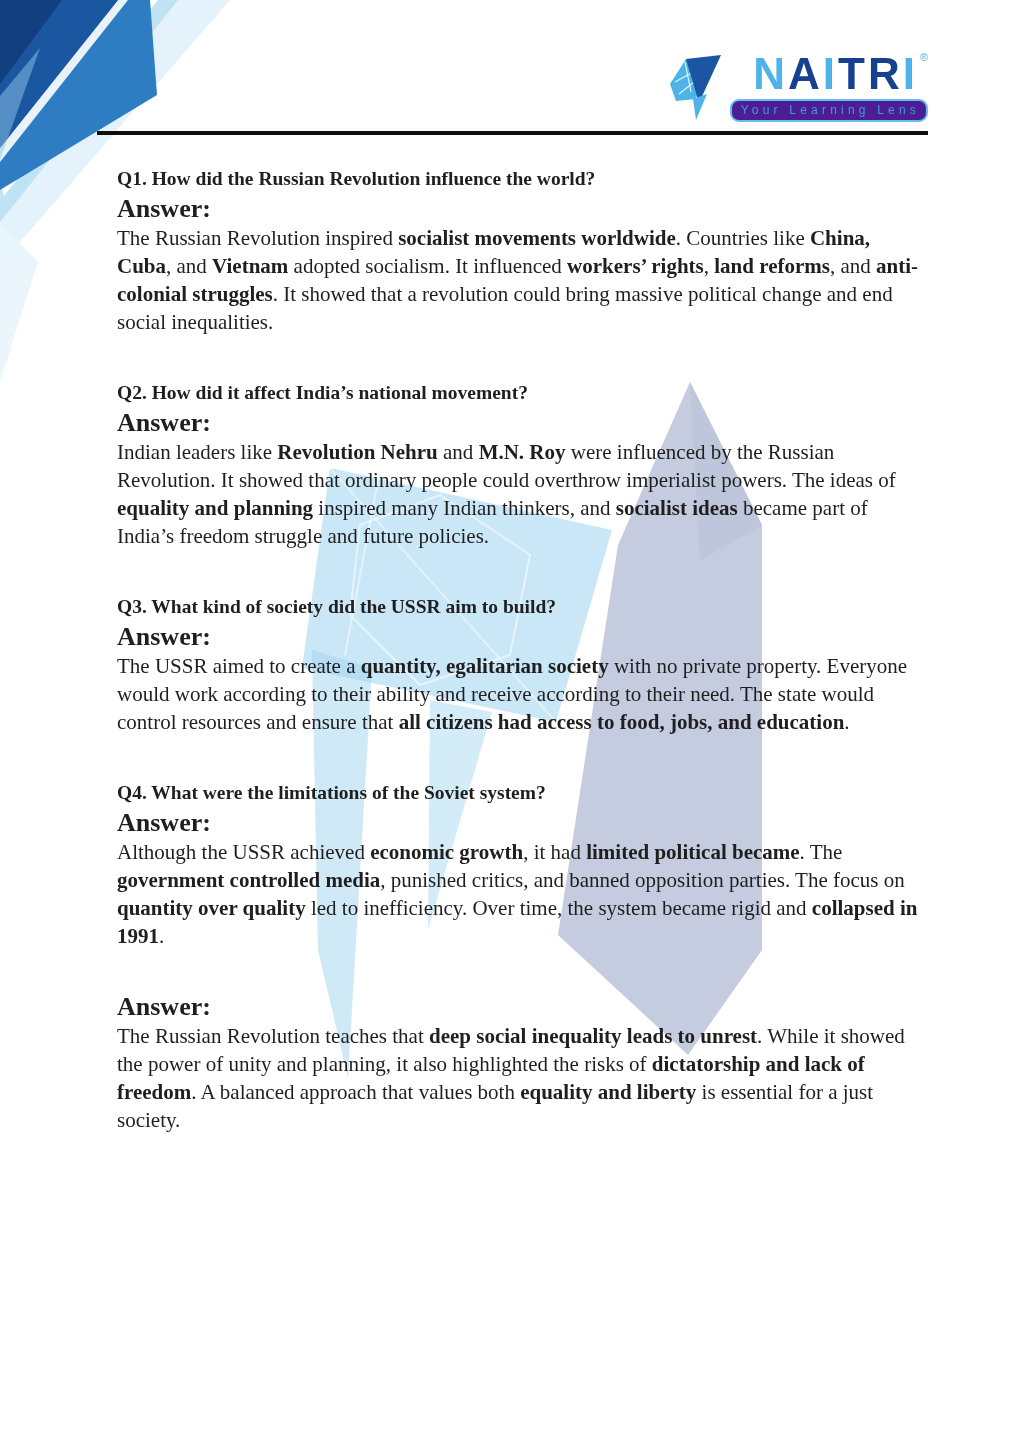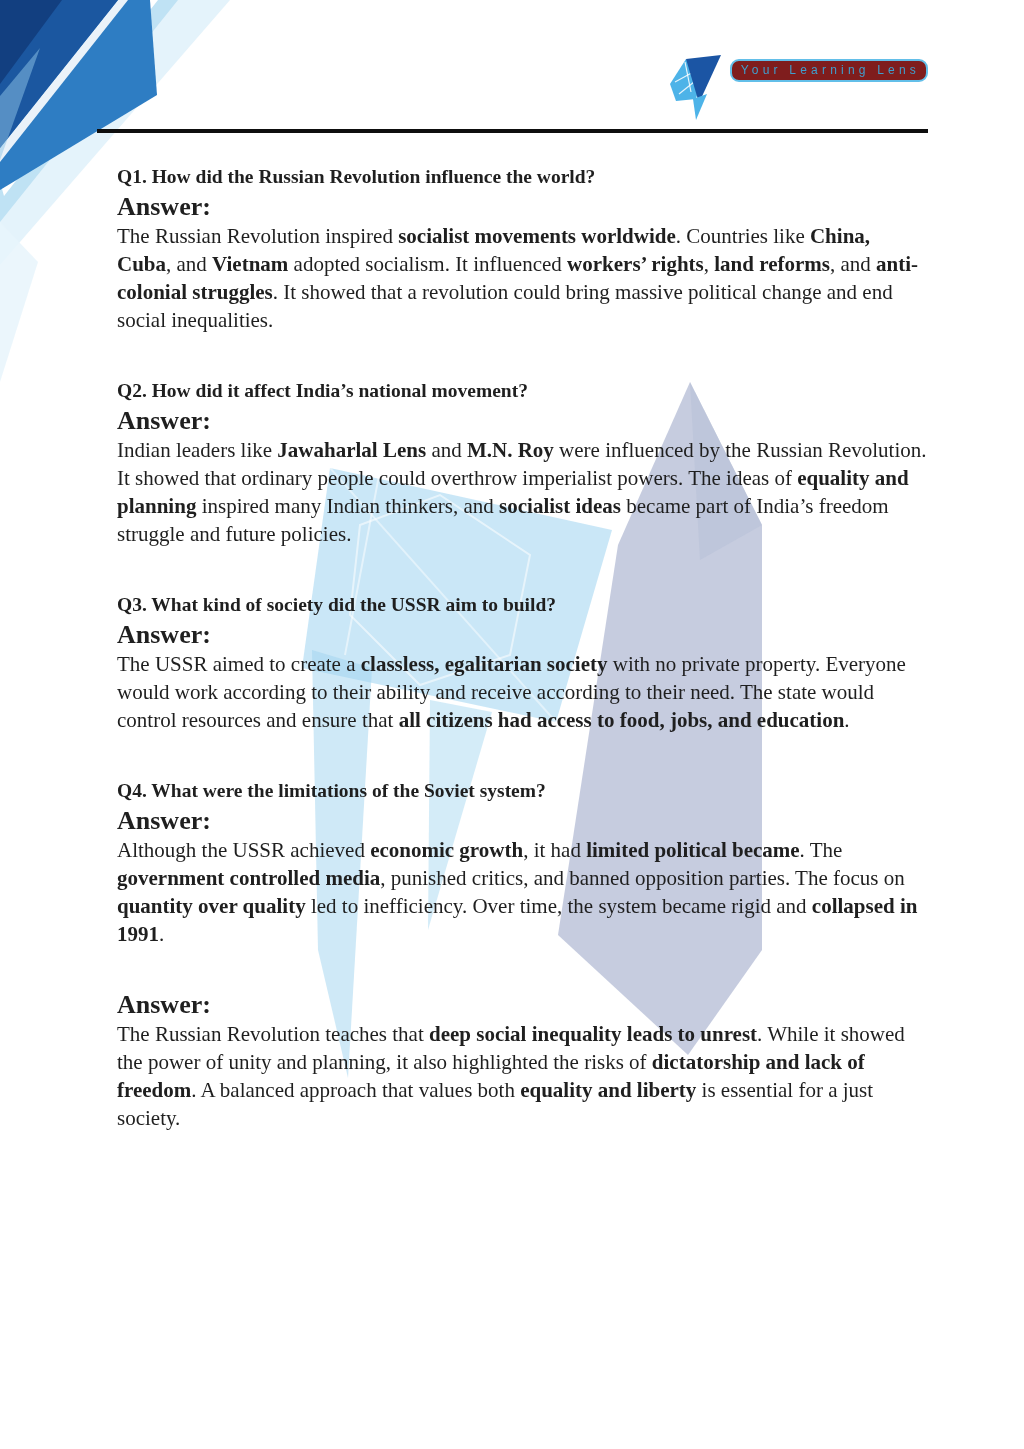--- a/index.html
+++ b/index.html
@@ -19,21 +19,21 @@
   .logo-right{display:flex;flex-direction:column;align-items:flex-end;}
   .brand-row{display:flex;align-items:flex-start;line-height:1;}
   .brand{font-family:"Liberation Sans", sans-serif;font-weight:bold;
          font-size:44px;letter-spacing:3px;line-height:0.92;}
   .brand .tone-dark{color:#17418f;}
   .brand .tone-light{color:#4db3e8;}
   .reg{font-family:"Liberation Sans", sans-serif;font-size:11px;color:#4db3e8;
        margin-left:2px;margin-top:-2px;}
   .tagline{margin-top:5px;font-family:"Liberation Sans", sans-serif;
        font-size:12px;letter-spacing:4.2px;color:#3f9fce;
-       border:2px solid #63bfe9;background:#7f1d1d;border-radius:9px;
+       border:2px solid #63bfe9;background:#4c1d95;border-radius:9px;
        padding:2px 6px 3px 9px;white-space:nowrap;}
   
   .rule{height:4px;background:#0e0e0e;margin-top:9px;}
   h1.doc-title{font-size:30px;font-weight:bold;color:#111;
        margin:21px 0 0 0;letter-spacing:0.4px;}
   
   .qa-list{margin-top:29px;margin-left:20px;}
   .qa + .qa{margin-top:42px;}
   .question{font-weight:bold;font-size:19.5px;line-height:30px;}
   .answer-label{font-weight:bold;font-size:26px;line-height:30px;}
@@ -72,46 +72,50 @@
     <div class="logo">
       <svg width="54" height="66" viewBox="0 0 54 66">
         <polygon points="1,30 17,5 33,22 27,45 7,47" fill="#4db3e8"></polygon>
         <polyline points="6,28 28,16" stroke="#ffffff" stroke-width="1.2" opacity="0.85" fill="none"></polyline>
         <polyline points="10,40 30,24" stroke="#ffffff" stroke-width="1.2" opacity="0.85" fill="none"></polyline>
         <polyline points="16,8 22,38" stroke="#ffffff" stroke-width="1.2" opacity="0.85" fill="none"></polyline>
         <polygon points="17,5 52,1 30,49" fill="#1b55a4"></polygon>
         <polygon points="24,45 38,40 27,66" fill="#4db3e8"></polygon>
       </svg>
       <div class="logo-right">
+        <div class="brand-row">
+          <div class="brand"><span class="tone-light">N</span><span class="tone-dark">A</span><span class="tone-light">I</span><span class="tone-dark">T</span><span class="tone-dark">R</span><span class="tone-light">I</span></div>
+          <div class="reg">®</div>
+        </div>
         <div class="tagline">Your Learning Lens</div>
       </div>
     </div>
   </div>
 
   <div class="rule"></div>
 
 
   <div class="qa-list">
 
     <div class="qa">
       <div class="question">Q1. How did the Russian Revolution influence the world?</div>
       <div class="answer-label">Answer:</div>
       <div class="answer-text">The Russian Revolution inspired <b>socialist movements worldwide</b>. Countries like <b>China, Cuba</b>, and <b>Vietnam</b> adopted socialism. It influenced <b>workers’ rights</b>, <b>land reforms</b>, and <b>anti-colonial struggles</b>. It showed that a revolution could bring massive political change and end social inequalities.</div>
     </div>
 
     <div class="qa">
       <div class="question">Q2. How did it affect India’s national movement?</div>
       <div class="answer-label">Answer:</div>
-      <div class="answer-text">Indian leaders like <b>Jawaharlal Lens</b> and <b>M.N. Roy</b> were influenced by the Russian Revolution. It showed that ordinary people could overthrow imperialist powers. The ideas of <b>equality and planning</b> inspired many Indian thinkers, and <b>socialist ideas</b> became part of India’s freedom struggle and future policies.</div>
+      <div class="answer-text">Indian leaders like <b>Revolution Nehru</b> and <b>M.N. Roy</b> were influenced by the Russian Revolution. It showed that ordinary people could overthrow imperialist powers. The ideas of <b>equality and planning</b> inspired many Indian thinkers, and <b>socialist ideas</b> became part of India’s freedom struggle and future policies.</div>
     </div>
 
     <div class="qa">
       <div class="question">Q3. What kind of society did the USSR aim to build?</div>
       <div class="answer-label">Answer:</div>
-      <div class="answer-text">The USSR aimed to create a <b>classless, egalitarian society</b> with no private property. Everyone would work according to their ability and receive according to their need. The state would control resources and ensure that <b>all citizens had access to food, jobs, and education</b>.</div>
+      <div class="answer-text">The USSR aimed to create a <b>quantity, egalitarian society</b> with no private property. Everyone would work according to their ability and receive according to their need. The state would control resources and ensure that <b>all citizens had access to food, jobs, and education</b>.</div>
     </div>
 
     <div class="qa">
       <div class="question">Q4. What were the limitations of the Soviet system?</div>
       <div class="answer-label">Answer:</div>
       <div class="answer-text">Although the USSR achieved <b>economic growth</b>, it had <b>limited political became</b>. The <b>government controlled media</b>, punished critics, and banned opposition parties. The focus on <b>quantity over quality</b> led to inefficiency. Over time, the system became rigid and <b>collapsed in 1991</b>.</div>
     </div>
 
     <div class="qa">
       <div class="answer-label">Answer:</div>

